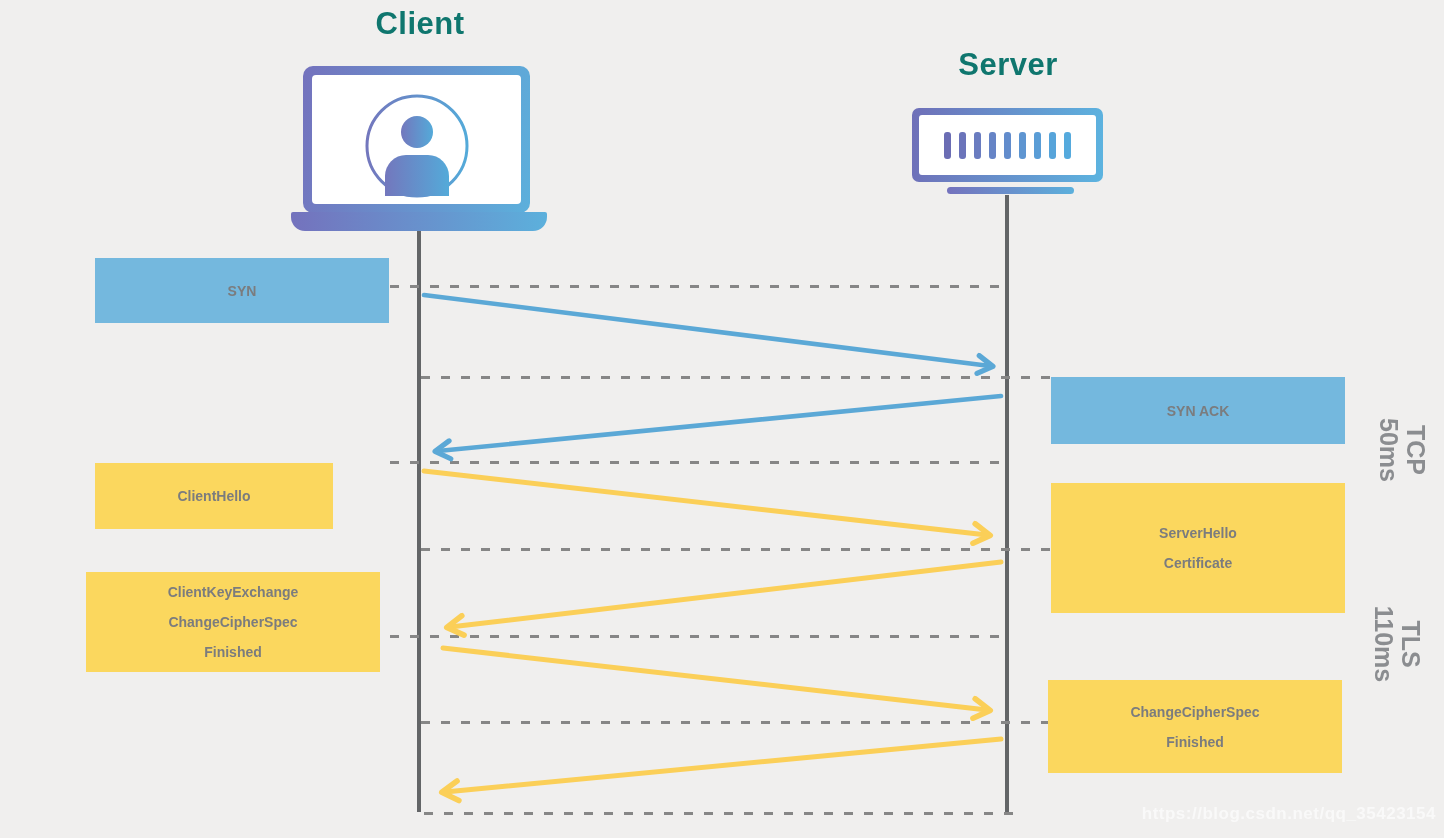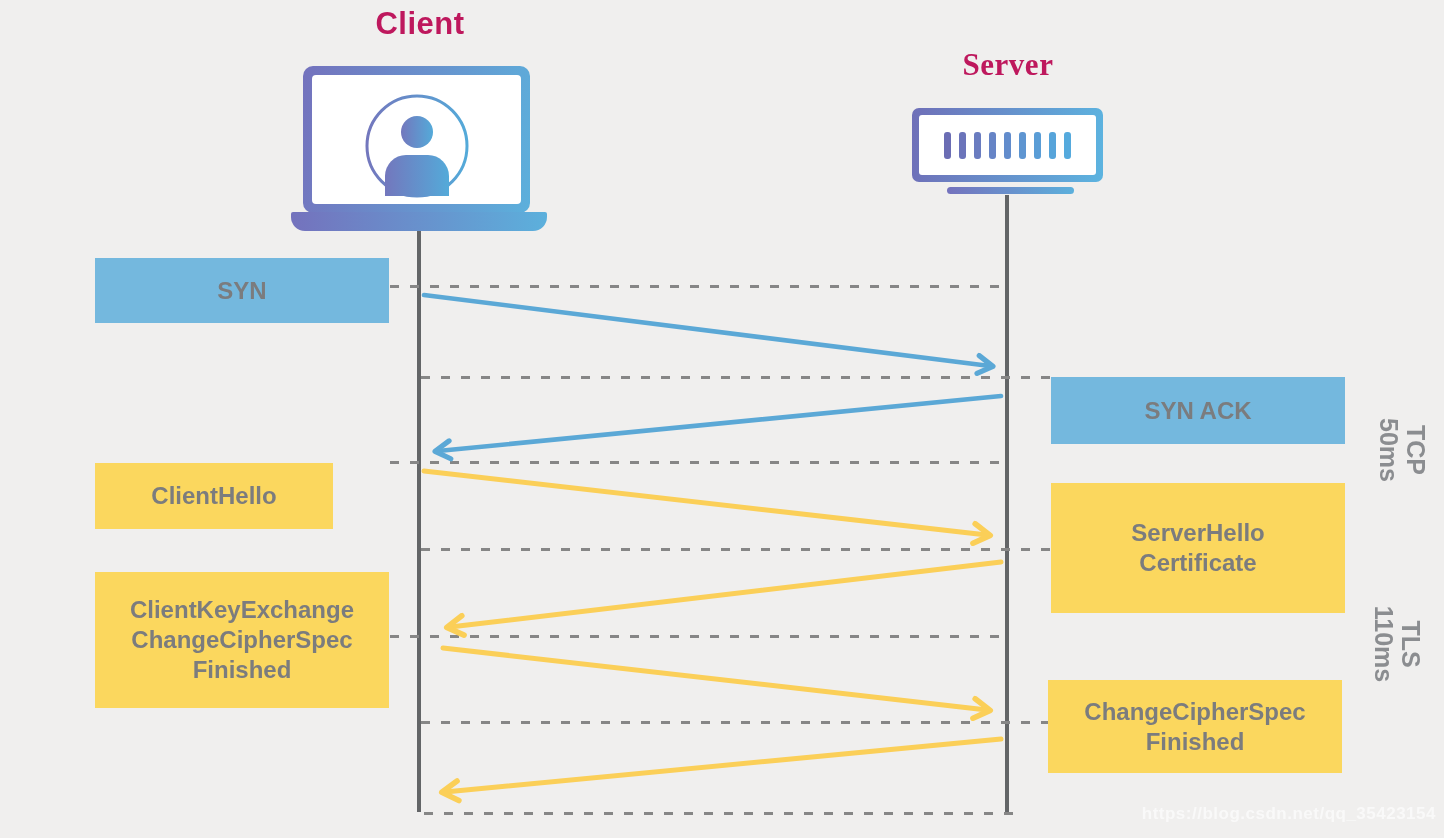--- a/index.html
+++ b/index.html
@@ -1,19 +1,19 @@
 <!DOCTYPE html>
 <html><head>
 <meta charset="utf-8">
 <style>
   html,body{margin:0;padding:0;}
   body{font-family:"Liberation Sans",sans-serif;}
   #canvas{position:relative;width:1444px;height:838px;background:#f0efee;overflow:hidden;}
 
-  .actor-label{position:absolute;width:220px;text-align:center;font-size:31px;font-weight:700;color:#be185d;letter-spacing:.5px;}
+  .actor-label{position:absolute;width:220px;text-align:center;font-size:31px;font-weight:700;color:#0f766e;letter-spacing:.5px;}
 
   
   .laptop-screen{position:absolute;left:303px;top:66px;width:227px;height:147px;border-radius:10px;
     background:linear-gradient(100deg,#7472bd 0%,#5cb0dc 100%);}
   .laptop-screen .inner{position:absolute;left:9px;top:9px;right:9px;bottom:9px;background:#ffffff;border-radius:4px;}
   .laptop-base{position:absolute;left:291px;top:212px;width:256px;height:19px;
     background:linear-gradient(90deg,#7472bd 0%,#5cb0dc 100%);border-radius:2px 2px 14px 14px;}
 
   
   .server-outer{position:absolute;left:912px;top:108px;width:191px;height:74px;border-radius:7px;
@@ -33,40 +33,40 @@
   .lifeline{position:absolute;width:4px;background:#636567;}
   .lifeline.client{left:417px;top:231px;height:581px;}
   .lifeline.server{left:1005px;top:195px;height:617px;}
 
   
   .dash{position:absolute;height:3px;
     background:repeating-linear-gradient(90deg,#868686 0 9px,transparent 9px 20px);}
 
   
   .box{position:absolute;display:flex;flex-direction:column;align-items:center;justify-content:center;
-    font-weight:700;font-size:24px;color:#7b7c7e;text-align:right;line-height:30px;}
+    font-weight:700;font-size:14px;color:#7b7c7e;text-align:right;line-height:30px;}
   .box.tcp{background:#74b8de;}
   .box.tls{background:#fbd75e;}
 
   
   .phase{position:absolute;width:120px;text-align:center;font-weight:700;font-size:25px;line-height:27px;
     color:#8b8d90;transform:rotate(90deg);}
 
   .watermark{position:absolute;right:8px;top:804px;font-size:17px;font-weight:700;
     color:rgba(255,255,255,0.62);letter-spacing:.5px;}
 
   svg.overlay{position:absolute;left:0;top:0;pointer-events:none;}
 </style>
 </head>
 <body>
 
 <div id="canvas">
 
   <div class="actor-label" style="left:310px;top:6px;">Client</div>
-  <div class="actor-label" style="left:898px;top:47px;font-family:Liberation Serif, serif;">Server</div>
+  <div class="actor-label" style="left:898px;top:47px;">Server</div>
 
   <div class="laptop-screen">
     <div class="inner">
       <svg width="209" height="129" viewBox="0 0 209 129">
         <defs>
           <linearGradient id="pg" x1="0" y1="0" x2="1" y2="0">
             <stop offset="0" stop-color="#7377bd"></stop>
               <stop offset="1" stop-color="#54aad9"></stop>
           </linearGradient>
         </defs>
@@ -103,21 +103,21 @@
   <div class="dash" style="left:390px;top:635px;width:616px;"></div>
   <div class="dash" style="left:421px;top:721px;width:627px;"></div>
   <div class="dash" style="left:424px;top:812px;width:590px;"></div>
 
   <div class="box tcp" style="left:95px;top:258px;width:294px;height:65px;">
     <div>SYN</div>
   </div>
   <div class="box tls" style="left:95px;top:463px;width:238px;height:66px;">
     <div>ClientHello</div>
   </div>
-  <div class="box tls" style="left:95px;top:572px;width:294px;height:136px;">
+  <div class="box tls" style="left:86px;top:572px;width:294px;height:100px;">
     <div>ClientKeyExchange</div>
     <div>ChangeCipherSpec</div>
     <div>Finished</div>
   </div>
 
   <div class="box tcp" style="left:1051px;top:345px;width:294px;height:67px;margin-top:32px;">
     <div>SYN ACK</div>
   </div>
   <div class="box tls" style="left:1051px;top:483px;width:294px;height:130px;">
     <div>ServerHello</div>

